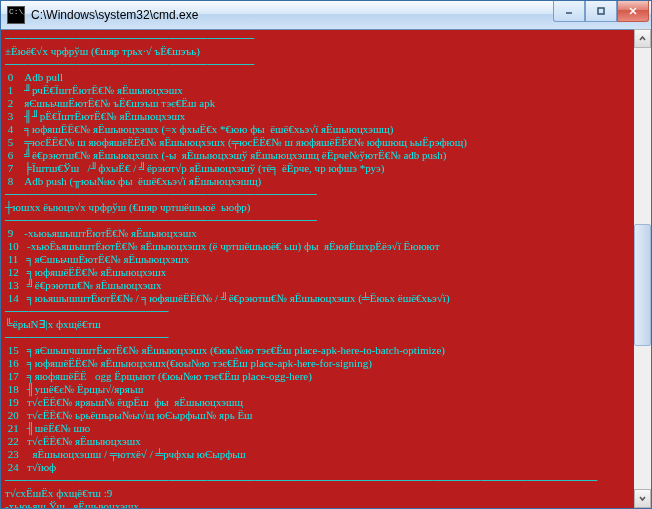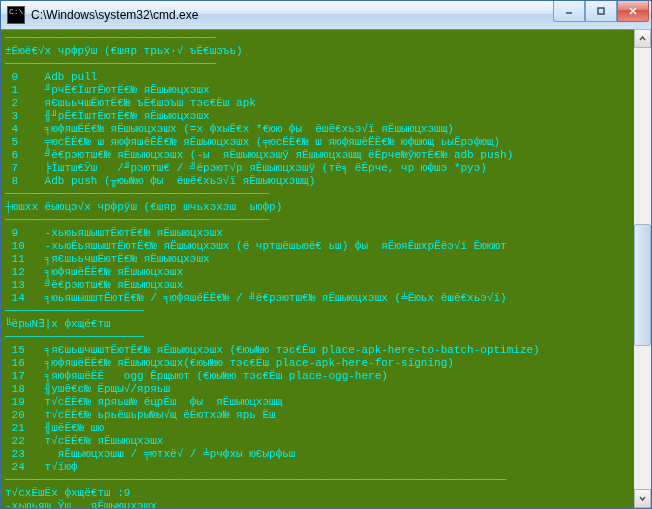--- a/index.html
+++ b/index.html
@@ -6,21 +6,21 @@
   .window{width:652px;height:509px;border:1px solid #3a6ea5;background:#000;display:flex;flex-direction:column;box-sizing:border-box;}
   .titlebar{height:28px;background:linear-gradient(#f7fbff,#d8e8f8 45%,#b9d3ef 46%,#d2e4f7);display:flex;align-items:center;border-bottom:1px solid #6b8fb3;}
   .titlebar .icon{width:16px;height:16px;margin:0 6px;background:#000;border:1px solid #555;position:relative;}
   .titlebar .icon::after{content:"C:\\_";color:#ccc;font-size:8px;position:absolute;top:1px;left:1px;line-height:7px;}
   .titlebar .title{flex:1;font:12px "Segoe UI",Tahoma,sans-serif;color:#000;}
   .winbtns{display:flex;height:100%;}
   .winbtn{width:30px;height:20px;margin-top:0;border:1px solid #7a9ecc;border-top:none;background:linear-gradient(#eaf3fc,#c6ddf4);display:flex;align-items:center;justify-content:center;font-size:11px;color:#32506e;}
   .winbtn.min{border-radius:0 0 0 3px;}
   .winbtn.close{background:linear-gradient(#f5c4bd,#e07e72 45%,#d45949 46%,#e88a7d);border-color:#c05b4e;color:#fff;border-radius:0 0 3px 0;margin-right:2px;}
   .winbtn svg{stroke:currentColor;stroke-width:1.5;fill:none;}
-  .term{flex:1;background:#4d7c0f;color:#00f0f0;font-size:11px;line-height:13px;padding:2px 4px;overflow:hidden;white-space:pre;}
+  .term{flex:1;background:#b91c1c;color:#00f0f0;font-size:11px;line-height:13px;padding:2px 4px;overflow:hidden;white-space:pre;font-family:Liberation Serif, serif;}
   .term .rule{color:#00f0f0;}
   .scrollbar{position:absolute;right:1px;top:29px;width:17px;height:479px;background:#e9e9e9;display:flex;flex-direction:column;}
   .sbtn{height:17px;background:linear-gradient(#f8f8f8,#dcdcdc);border:1px solid #b5b5b5;display:flex;align-items:center;justify-content:center;}
   .sbtn svg{stroke:#555;stroke-width:1.5;fill:none;}
   .strack{flex:1;background:#efefef;position:relative;}
   .sthumb{position:absolute;left:0;right:0;top:40%;height:120px;background:linear-gradient(90deg,#e4ecf7,#c0d4ea);border:1px solid #9cb8d6;border-radius:2px;}
   .wrap{position:relative;width:652px;height:509px;}
 </style>
 </head>
 <body>
@@ -51,40 +51,40 @@
   <div class="term"><span class="rule">────────────────────────────────</span>
 <span>±Ёюё€√х чрфрўш (€шяр трьх∙√ ъЁ€шэъь)</span>
 <span class="rule">────────────────────────────────</span>
  0    <span>Adb pull</span>
  1    <span>╜рчЁ€ЇштЁютЁ€№ яЁшыюцхэшх</span>
  2    <span>яЄшььчшЁютЁ€№ ъЁ€шэъш тэє€Ёш apk</span>
  3    <span>╢╜рЁ€ЇштЁютЁ€№ яЁшыюцхэшх</span>
  4    <span>╕юфяшЁЁ€№ яЁшыюцхэшх (=х фхыЁ€х *€юю фы  ёшё€хьэ√ї яЁшыюцхэшщ)</span>
  5    <span>╤юсЁЁ€№ ш яюфяшёЁЁ€№ яЁшыюцхэшх (╤юсЁЁ€№ ш яюфяшёЁЁ€№ юфшющ ьыЁрэфющ)</span>
  6    <span>╝ё€рэютш€№ яЁшыюцхэшх (-ы  яЁшыюцхэшў яЁшыюцхэшщ ёЁрче№ўютЁ€№ adb push)</span>
- 7    <span>╞Їштш€Ўш   /╜рэютш€ / ╝ёрэют√р яЁшыюцхэшў (тё╕ ёЁрче, чр юфшэ *руэ)</span>
+ 7    <span>╞Їштш€Ўш   /╜фхыЁ€ / ╝ёрэют√р яЁшыюцхэшў (тё╕ ёЁрче, чр юфшэ *руэ)</span>
  8    <span>Adb push (╥юы№ю</span> <span>фы  ёшё€хьэ√ї яЁшыюцхэшщ)</span>
 <span class="rule">────────────────────────────────────────</span>
-<span>┼юшхх ёыюцэ√х чрфрўш (€шяр шчьхэхэш  ьюфр)</span>
+<span>┼юшхх ёыюцэ√х чрфрўш (€шяр чртшёшьюё  ьюфр)</span>
 <span class="rule">────────────────────────────────────────</span>
  9    <span>-хьюьяшыштЁютЁ€№ яЁшыюцхэшх</span>
  10   <span>-хьюЁьяшыштЁютЁ€№ яЁшыюцхэшх (ё чртшёшьюё€ ьш) фы  яЁюяЁшхрЁёэ√ї Ёююют</span>
  11   <span>╕яЄшььчшЁютЁ€№ яЁшыюцхэшх</span>
  12   <span>╕юфяшёЁЁ€№ яЁшыюцхэшх</span>
  13   <span>╝ё€рэютш€№ яЁшыюцхэшх</span>
  14   <span>╕юьяшышштЁютЁ€№ / ╕юфяшёЁЁ€№ / ╝ё€рэютш€№ яЁшыюцхэшх (╧Ёюьх ёшё€хьэ√ї)</span>
 <span class="rule">─────────────────────</span>
 <span>╚ёрыN∃|х фхщё€тш</span>
 <span class="rule">─────────────────────</span>
  15   <span>╕яЄшьшчшштЁютЁ€№ яЁшыюцхэшх (€юы№ю тэє€Ёш place-apk-here-to-batch-optimize)</span>
  16   <span>╕юфяшёЁЁ€№ яЁшыюцхэшх(€юы№ю тэє€Ёш place-apk-here-for-signing)</span>
  17   <span>╕яюфяшёЁЁ   ogg Ёрщыют (€юы№ю тэє€Ёш place-ogg-here)</span>
  18   <span>╢ушё€є№ Ёрщы√/яряьш</span>
  19   <span>т√сЁЁ€№ яряьш№ ёцрЁш  фы  яЁшыюцхэшщ</span>
- 20   <span>т√сЁЁ€№ ьрьёшьры№ы√щ ёЁютхэ№ ярь Ёш</span>
+ 20   <span>т√сЁЁ€№ ьрьёшьры№ы√щ юЄырфьш№ ярь Ёш</span>
  21   <span>╢шёЁ€№ шю</span>
  22   <span>т√сЁЁ€№ яЁшыюцхэшх</span>
  23   <span>  яЁшыюцхэшш / ╤ютхё√ / ╧рчфхы юЄырфьш</span>
  24   <span>т√їюф</span>
 <span class="rule">────────────────────────────────────────────────────────────────────────────</span>
 <span>т√схЁшЁх фхщё€тш :9</span>
 <span>-хьюьяш Ўш   яЁшыюцхэшх</span>
 
 </div>
 </div>

